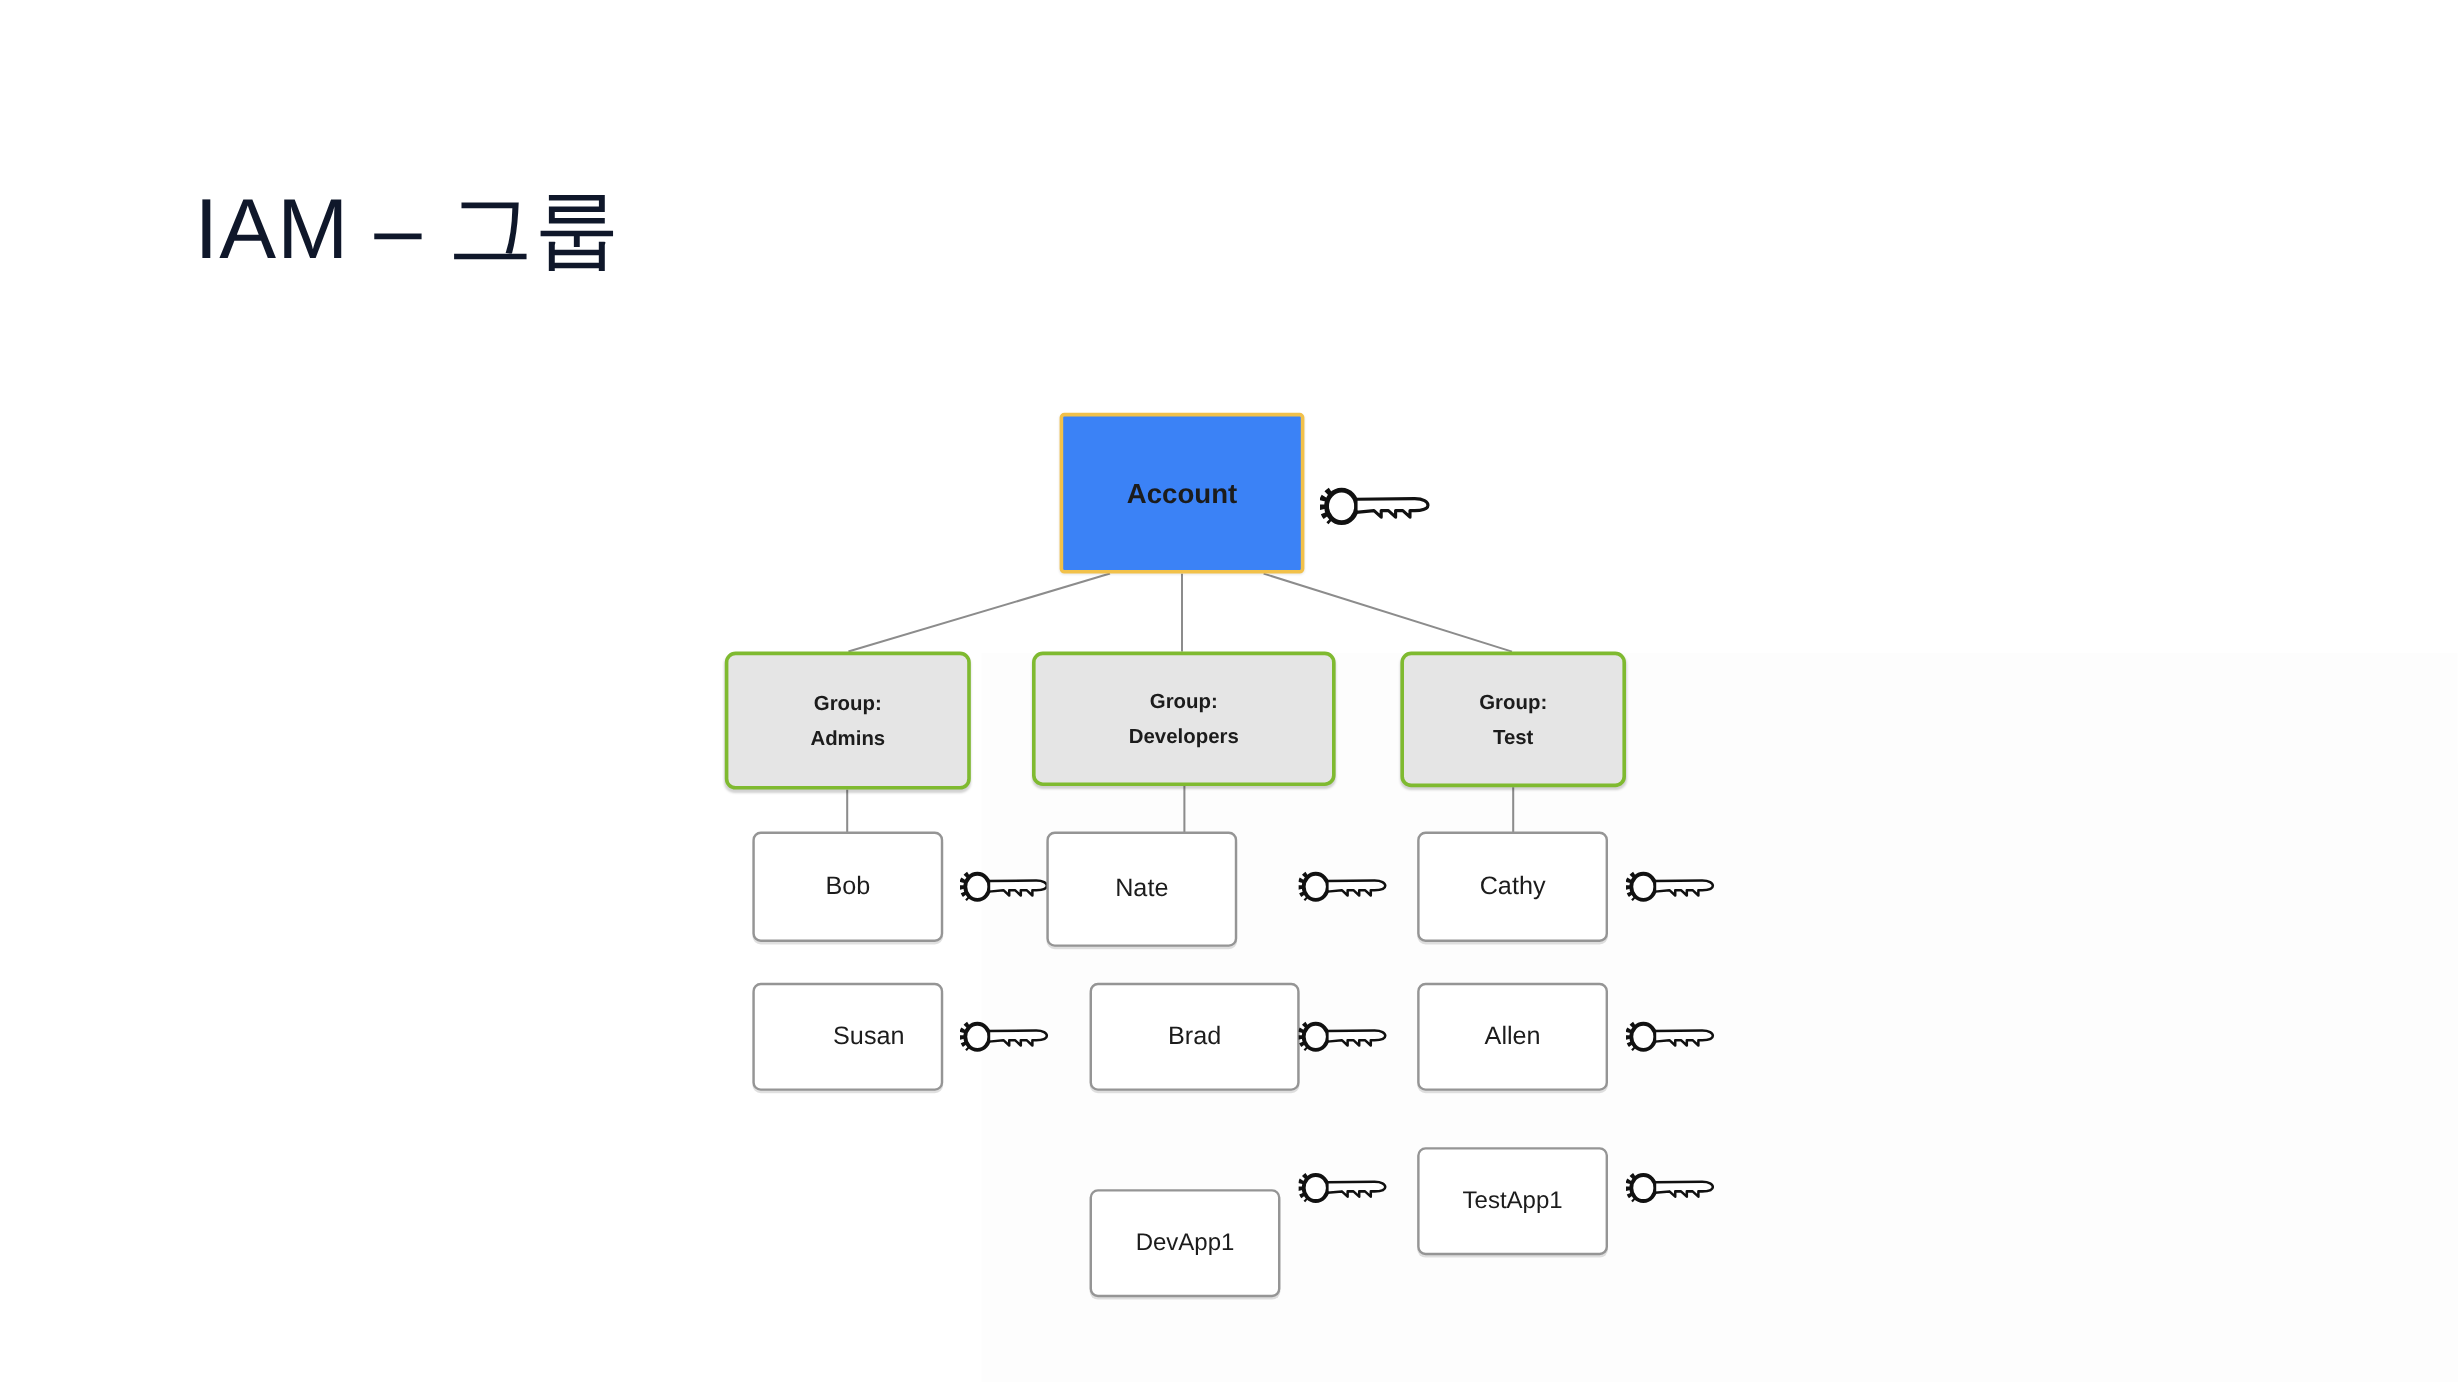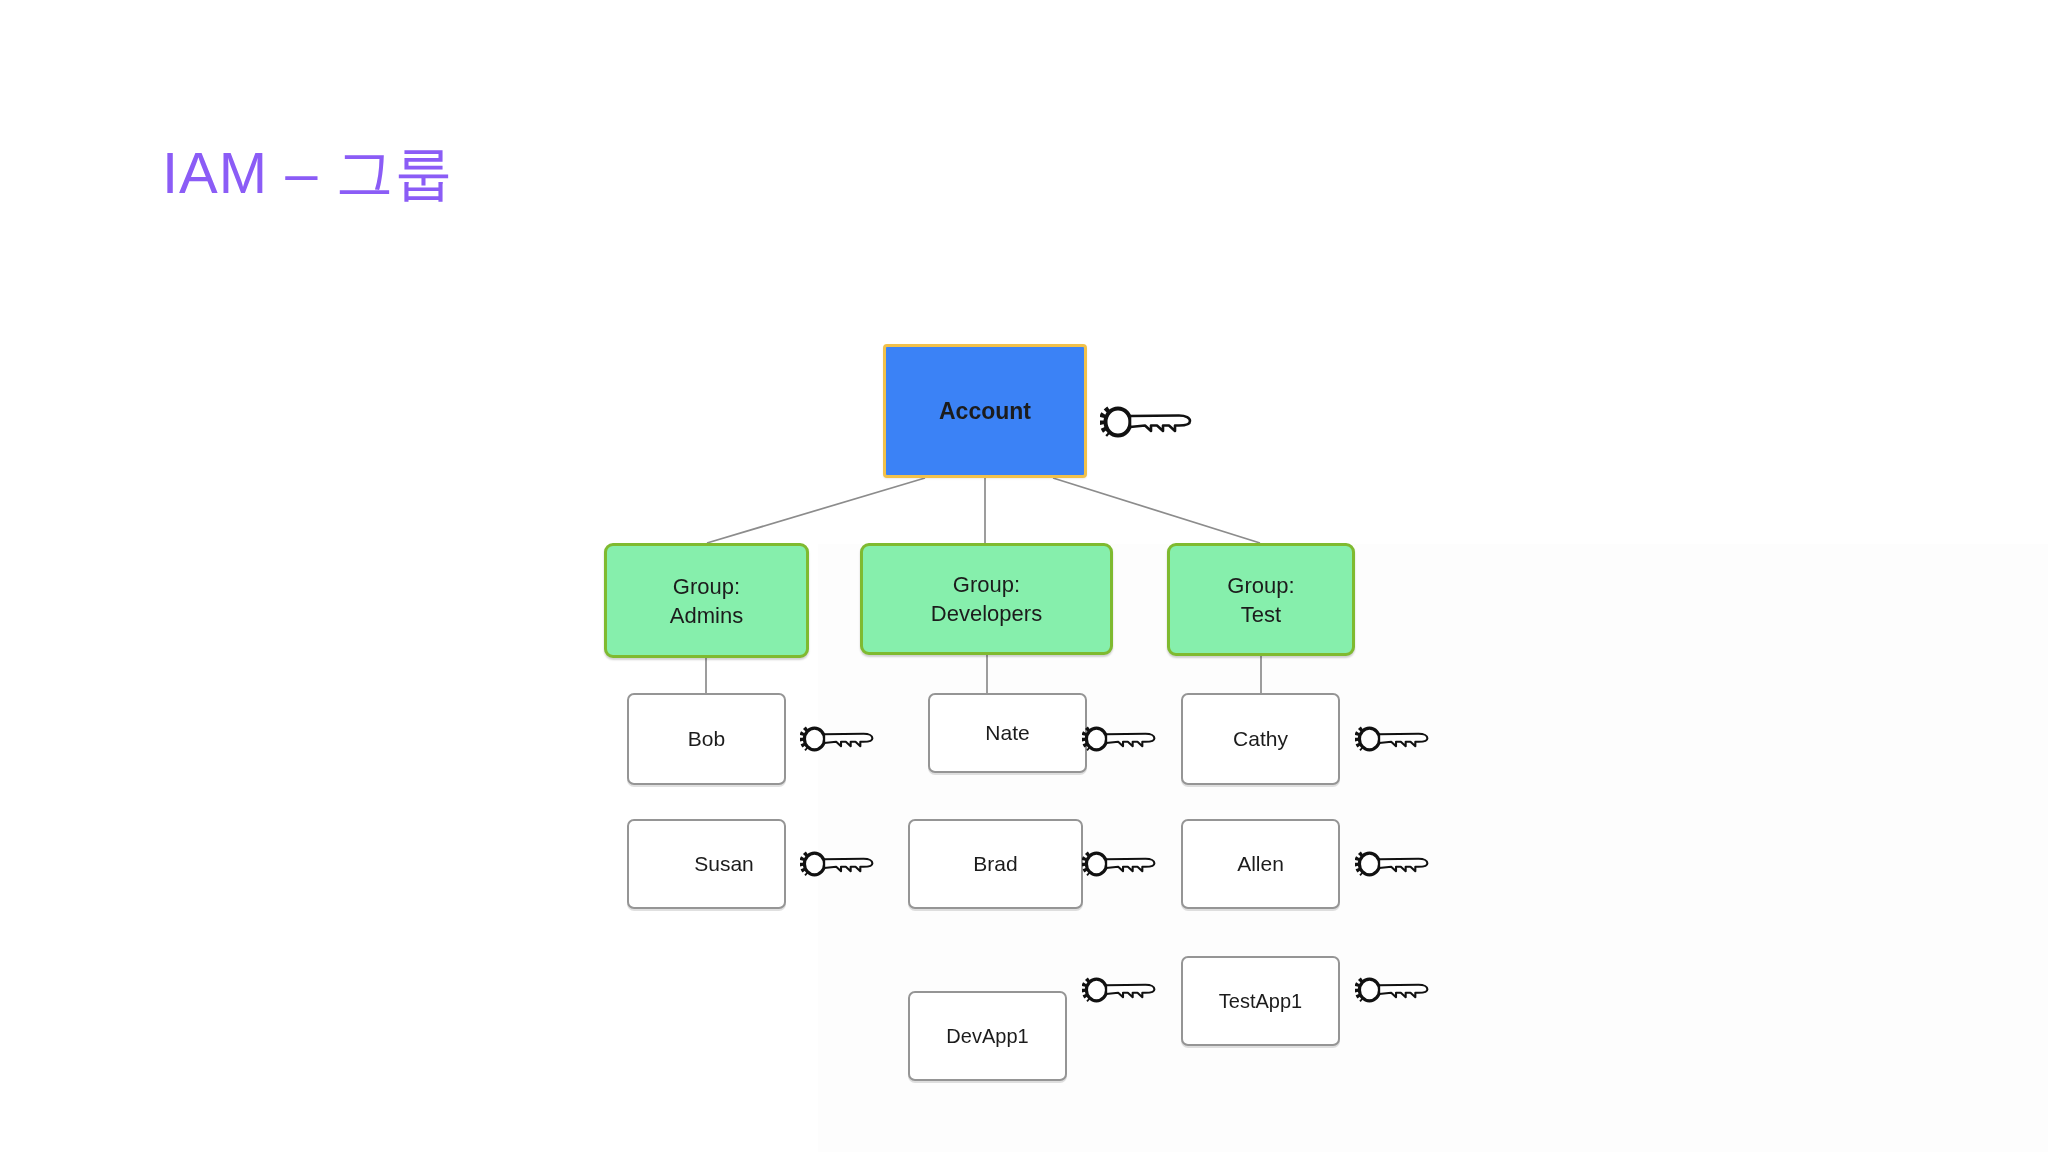--- a/index.html
+++ b/index.html
@@ -8,37 +8,37 @@
     font-family:"Liberation Sans","DejaVu Sans",sans-serif;
     position:relative;
   }
   .stage{position:absolute;inset:0;}
   .bg-panel{
     position:absolute;left:818px;top:544px;width:1230px;height:608px;
     background:#fdfdfd;z-index:0;
   }
   .slide-title{
     position:absolute;left:162px;top:96px;z-index:3;
-    font-size:58px;font-weight:400;color:#8b5cf6;letter-spacing:1px;
+    font-size:71px;font-weight:400;color:#0f172a;letter-spacing:1px;
     white-space:nowrap;
   }
   .lines{position:absolute;left:0;top:0;z-index:1;}
   .node{
     position:absolute;z-index:2;display:flex;flex-direction:column;
     align-items:center;justify-content:center;text-align:center;
     box-sizing:border-box;color:#1c1c1c;
   }
   .account{
     background:#3b82f6;border:3px solid #f2c14a;border-radius:4px;
     font-size:23px;font-weight:700;
     box-shadow:0 1px 2px rgba(0,0,0,0.08);
   }
   .group{
-    background:#86efac;border:3px solid #7fba30;border-radius:9px;
-    font-size:22px;font-weight:400;line-height:29px;
+    background:#e5e5e5;border:3px solid #7fba30;border-radius:9px;
+    font-size:17px;font-weight:700;line-height:29px;
     box-shadow:0 2px 2px rgba(0,0,0,0.18);
   }
   .user{
     background:#ffffff;border:2px solid #959595;border-radius:7px;
     font-size:21px;font-weight:400;
     box-shadow:0 2px 0 rgba(0,0,0,0.12);
   }
   .user.app{font-size:20px;margin-top:46px;}
   .key{position:absolute;z-index:2;}
 </style>
@@ -93,21 +93,21 @@
     <span>Test</span>
   </div>
 
   <div class="node user" style="left:627px;top:693px;width:159px;height:92px;">
     <span>Bob</span>
   </div>
   <svg class="key" style="left:800px;top:723px;" width="74" height="32">
       <use href="#key-shape"></use>
     </svg>
 
-  <div class="node user" style="left:928px;top:693px;width:159px;height:80px;">
+  <div class="node user" style="left:872px;top:693px;width:159px;height:96px;">
     <span>Nate</span>
   </div>
   <svg class="key" style="left:1082px;top:723px;" width="74" height="32">
       <use href="#key-shape"></use>
     </svg>
 
   <div class="node user" style="left:1181px;top:693px;width:159px;height:92px;">
     <span>Cathy</span>
   </div>
   <svg class="key" style="left:1355px;top:723px;" width="74" height="32">

